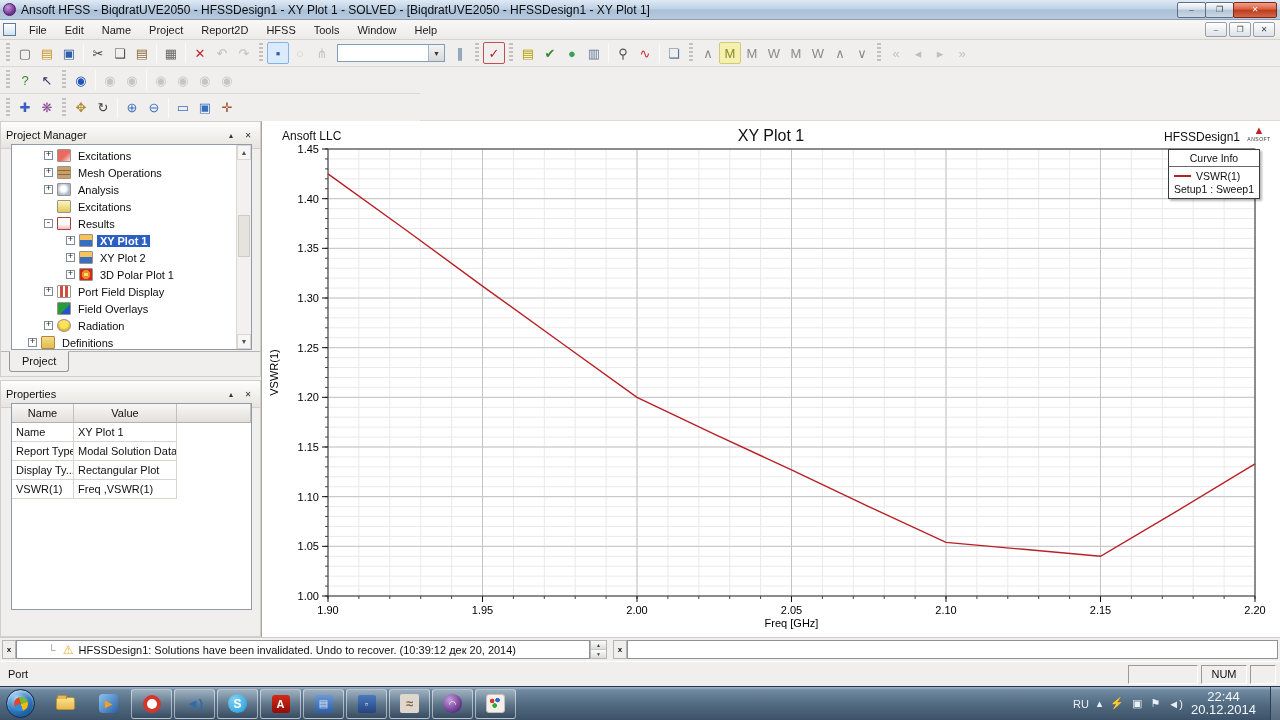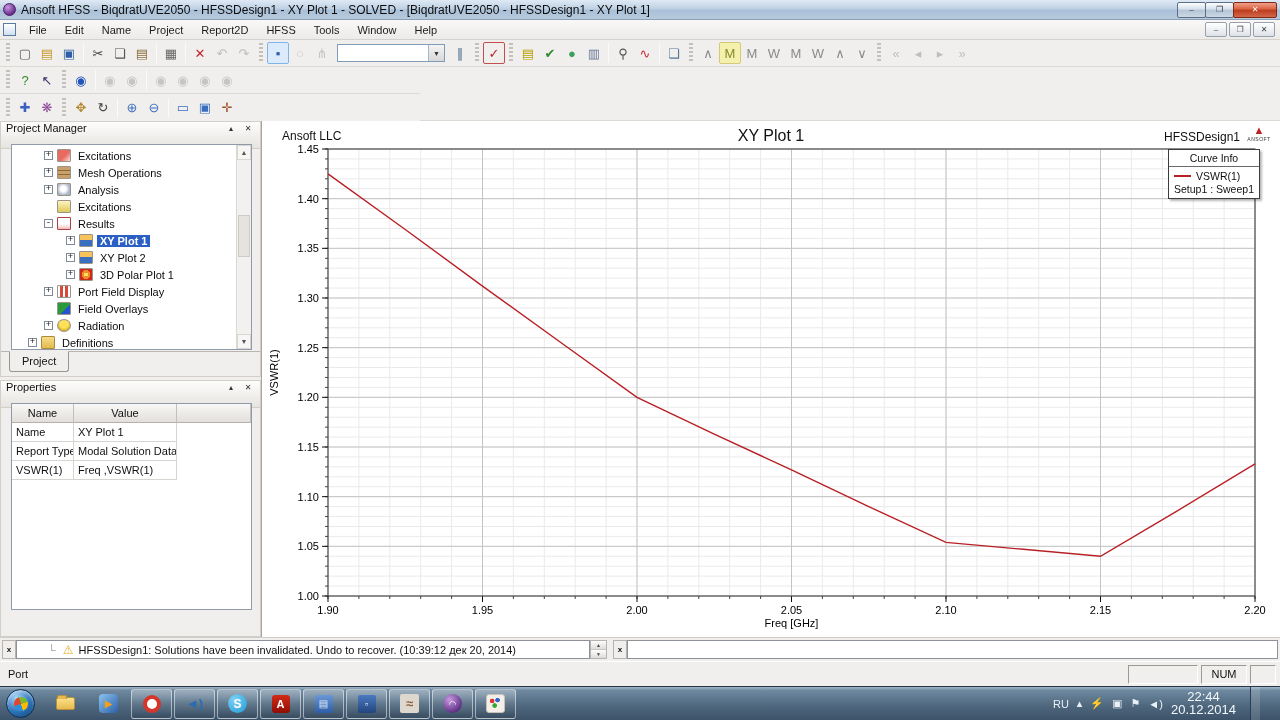--- a/index.html
+++ b/index.html
@@ -39,21 +39,21 @@
   .tbi.hl{background:#f4f0ae;border-color:#d2ca78}
   .combo{width:108px;height:18px;background:#fff;border:1px solid #7f9db9;display:flex;margin:0 4px;flex:none}
   .combo .cval{flex:1}
   .combo .cbtn{width:16px;background:linear-gradient(#f4f4f4,#d8d8d8);border-left:1px solid #9db8d2;font-size:7px;display:flex;align-items:center;justify-content:center;color:#333}
 
   
   .workspace{position:absolute;left:0;top:121px;width:1280px;height:516px;background:#f1efed}
   .panel{position:absolute;left:0;width:261px;background:#f1efed;border:1px solid #d2cec9}
   #pm-panel{top:0;height:256px}
   #props-panel{top:259px;height:257px}
-  .panel-h{height:27px;display:flex;align-items:flex-start;background:linear-gradient(#fdfdfc,#e7e4e0);border-bottom:1px solid #d2cec9;padding:0 5px}
+  .panel-h{height:27px;display:flex;align-items:center;background:linear-gradient(#fdfdfc,#e7e4e0);border-bottom:1px solid #d2cec9;padding:0 5px}
   .ph-btns{margin-left:auto;display:flex;gap:3px}
   .phb{width:14px;height:12px;font-size:8px;display:flex;align-items:center;justify-content:center;color:#333}
   .treebox{position:absolute;left:10px;right:8px;top:22px;bottom:26px;background:#fff;border:1px solid #8f9bab;overflow:hidden}
   .tree{position:absolute;left:0;top:0;right:15px;bottom:0;padding-top:2px}
   .trow{height:17px;display:flex;align-items:center;white-space:nowrap}
   .texp{width:9px;height:9px;border:1px solid #808a99;background:#fff;font-size:9px;line-height:7px;text-align:center;color:#222;margin-right:4px;flex:none;font-family:"Liberation Mono",monospace}
   .texp.hid{visibility:hidden}
   .ticon{width:14px;height:13px;margin-right:4px;flex:none;border:1px solid #9a948c;border-radius:1px;background:#eee;position:relative;font-size:9px;line-height:11px;text-align:center}
   .tlabel{padding:0 3px;color:#0c0c0c}
   .tlabel.sel{background:#2c5fc4;color:#fff;font-weight:bold}
@@ -128,21 +128,21 @@
   .tk-opera{width:18px;height:18px;border:4px solid #d4362c;border-radius:50%;background:#fff}
   .tk-volume{color:#2b6cb0;font-size:13px;font-weight:bold}
   .tk-skype{width:19px;height:19px;border-radius:50%;background:radial-gradient(circle at 35% 30%,#7fd2f4,#1f9ad6);color:#fff;font-size:12px;font-weight:bold}
   .tk-adobe{width:18px;height:18px;border-radius:3px;background:linear-gradient(#d42a17,#8f0e05);color:#fff;font-size:11px;font-weight:bold}
   .tk-control{width:18px;height:18px;border-radius:2px;background:linear-gradient(#6b97d6,#2d5da8);color:#dce8f8;font-size:10px}
   .tk-floppy{width:18px;height:18px;border-radius:2px;background:linear-gradient(#4a7ac0,#24447e);color:#fff;font-size:9px}
   .tk-coil{width:19px;height:19px;border-radius:2px;background:#ded7ce;color:#8b5e3c;font-size:13px;font-weight:bold}
   .tk-hfss{width:19px;height:19px;border-radius:50%;background:radial-gradient(circle at 35% 30%,#c79ae0,#5c2d82 75%);color:#fff;font-size:9px}
   .tk-paint{width:19px;height:19px;border-radius:3px;border:1px solid #c9c2b8;
     background:radial-gradient(circle at 30% 35%,#d33 2px,transparent 2.6px),radial-gradient(circle at 62% 30%,#36c 2px,transparent 2.6px),radial-gradient(circle at 45% 62%,#3a3 2px,transparent 2.6px),#f4f0e9}
-  .tray{margin-left:auto;display:flex;align-items:center;gap:8px;padding-right:20px;color:#eaf1f8}
+  .tray{margin-left:auto;display:flex;align-items:center;gap:8px;padding-right:0;color:#eaf1f8}
   .tico{font-size:11px;color:#e9f0f6}
   .clock{text-align:center;font-size:13px;line-height:12.5px;color:#f2f7fb}
   .show-desktop{width:10px;height:34px;border-left:1px solid #2c3e50;background:rgba(255,255,255,.14);flex:none;margin-left:6px}
 </style>
 </head>
 <body>
 
 <div class="titlebar">
   <span class="app-ico"></span>
   <span class="title-text">Ansoft HFSS - BiqdratUVE2050 - HFSSDesign1 - XY Plot 1 - SOLVED - [BiqdratUVE2050 - HFSSDesign1 - XY Plot 1]</span>
@@ -395,20 +395,25 @@
           <span class="pth"></span>
         </div>
         <div class="prow">
           <span class="ptd">Name</span>
           <span class="ptd">XY Plot 1</span>
           <span class="ptd pempty"></span>
         </div>
         <div class="prow">
           <span class="ptd">Report Type</span>
           <span class="ptd">Modal Solution Data</span>
+          <span class="ptd pempty"></span>
+        </div>
+        <div class="prow">
+          <span class="ptd">Display Ty...</span>
+          <span class="ptd">Rectangular Plot</span>
           <span class="ptd pempty"></span>
         </div>
         <div class="prow">
           <span class="ptd">VSWR(1)</span>
           <span class="ptd">Freq ,VSWR(1)</span>
           <span class="ptd pempty"></span>
         </div>
       </div>
   </div>
 

